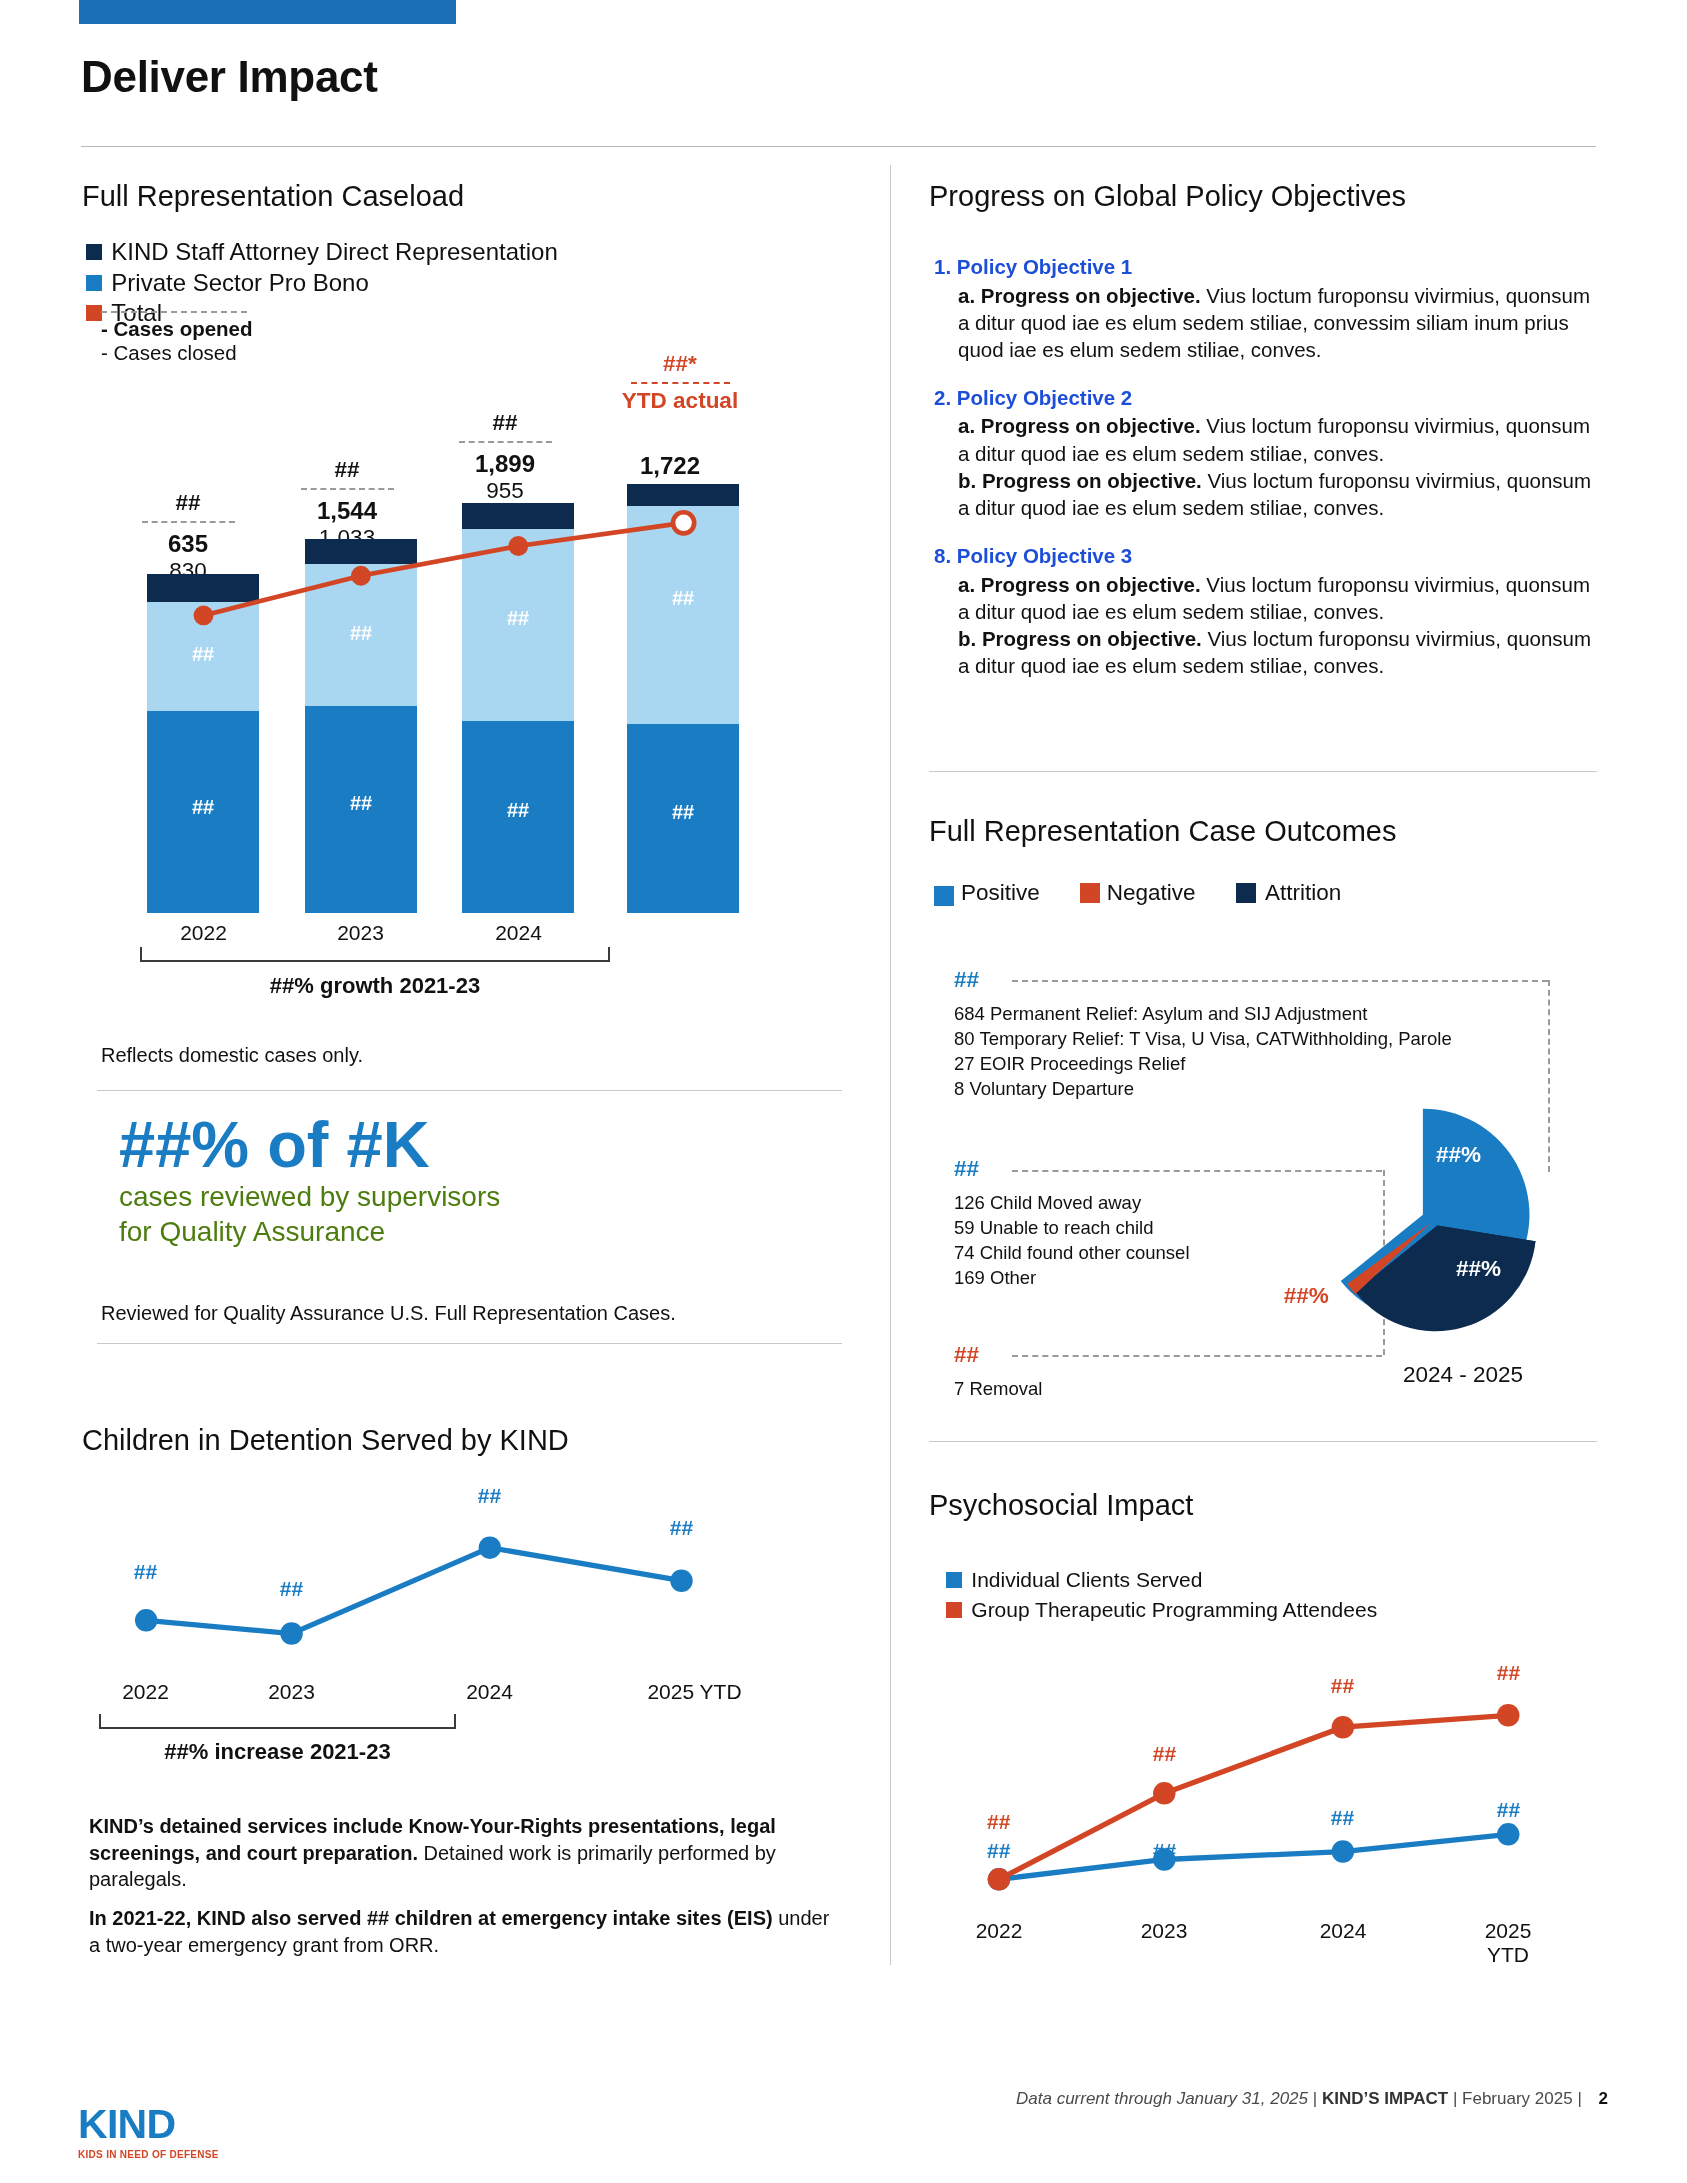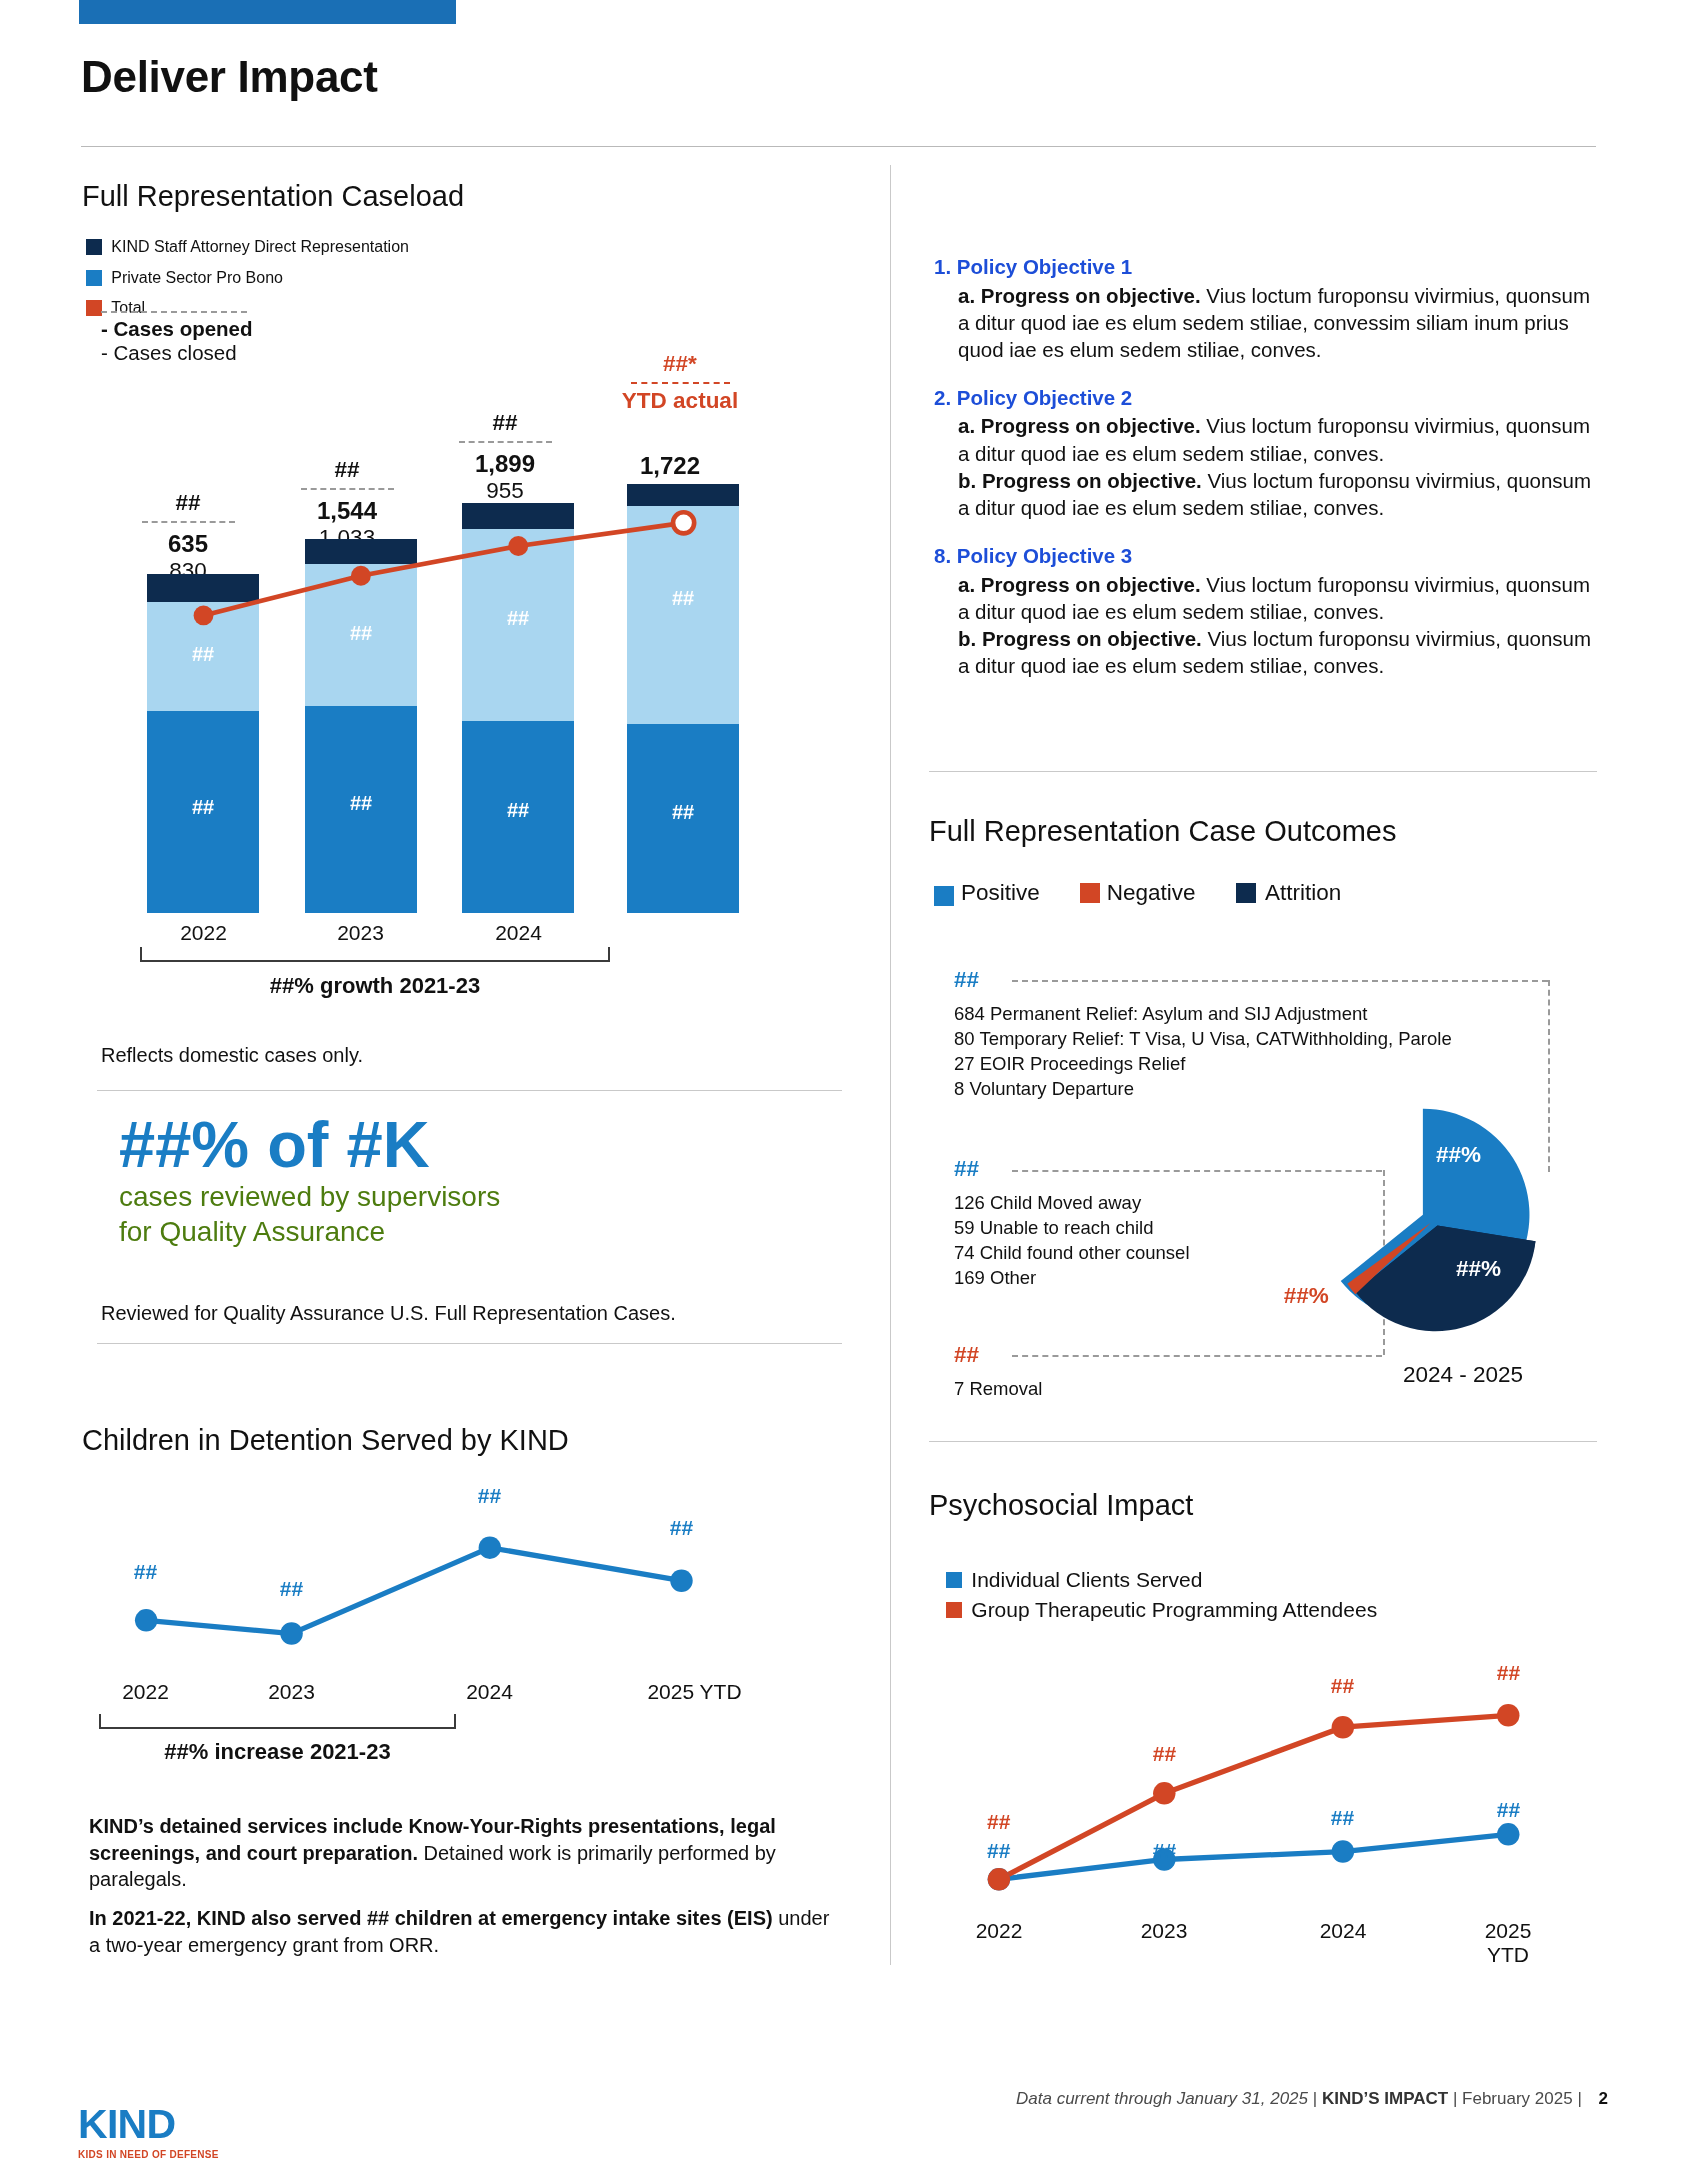--- a/index.html
+++ b/index.html
@@ -27,21 +27,21 @@
   
   .col-divider { position:absolute; left:890px; top:165px; width:1.3px; height:1800px; background:#c9c9c9; }
 
   
   .h2 { font-size:29px; font-weight:normal; color:#111; }
 
   #frc-title { position:absolute; left:82px; top:180px; }
 
   .legend-row { position:absolute; display:flex; align-items:center; gap:9.3px; }
   .sw { width:16px; height:16px; display:inline-block; }
-  .legend-label { font-size:16px; color:#111; }
+  .legend-label { font-size:24px; color:#111; }
 
   #lg1 { left:86px; top:238px; }
   #lg2 { left:86px; top:269px; }
   #lg3 { left:86px; top:299px; }
 
   .caseopen-block { position:absolute; left:101px; top:311px; }
   .dash-rule { width:146px; height:0; border-top:2px dashed #9a9a9a; margin-bottom:4px; }
   .co-line1 { font-size:20.5px; font-weight:bold; color:#111; }
   .co-line2 { font-size:20.5px; color:#111; }
 
@@ -301,20 +301,21 @@
   <div class="det-bracket"></div>
   <div class="det-growth">##% increase 2021-23</div>
 
   <div class="para" id="para1">
     <span class="b">KIND’s detained services include Know-Your-Rights presentations, legal screenings, and court preparation.</span><span> Detained work is primarily performed by paralegals.</span>
   </div>
   <div class="para" id="para2">
     <span class="b">In 2021-22, KIND also served ## children at emergency intake sites (EIS)</span><span> under a two-year emergency grant from ORR.</span>
   </div>
 
+  <div class="h2" id="policy-title">Progress on Global Policy Objectives</div>
 
   <div class="policy-list">
     <div class="policy-item">
       <div class="policy-head">1. Policy Objective 1</div>
       <div class="policy-sub">
         <span class="lead">a. Progress on objective.</span><span> Vius loctum furoponsu vivirmius, quonsum a ditur quod iae es elum sedem stiliae, convessim siliam inum prius quod iae es elum sedem stiliae, conves.</span>
       </div>
     </div>
     <div class="policy-item">
       <div class="policy-head">2. Policy Objective 2</div>

